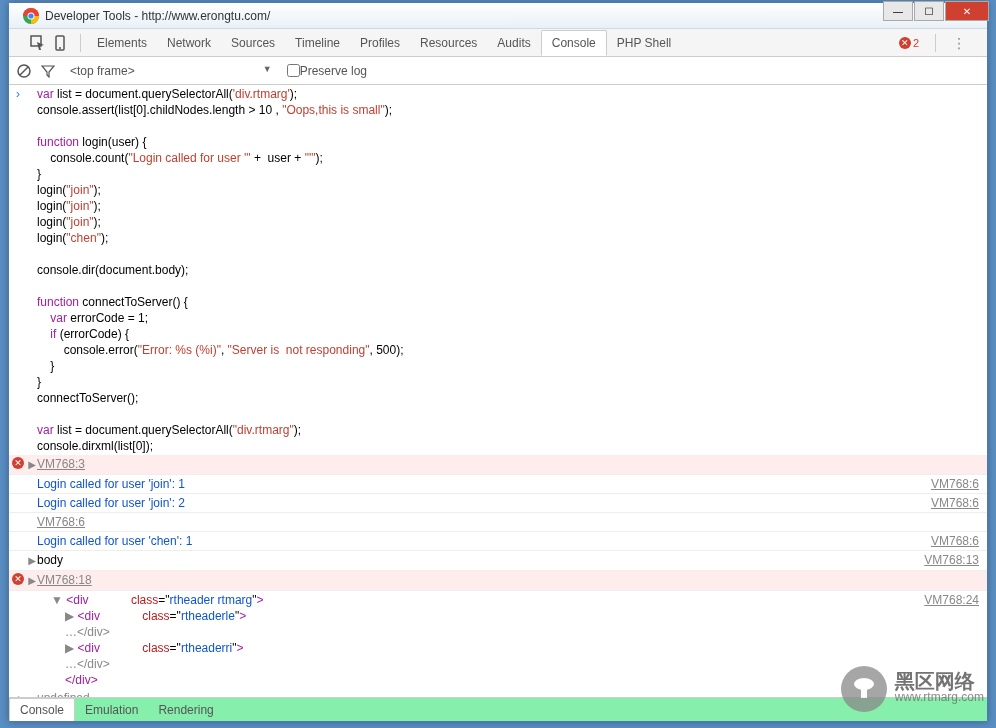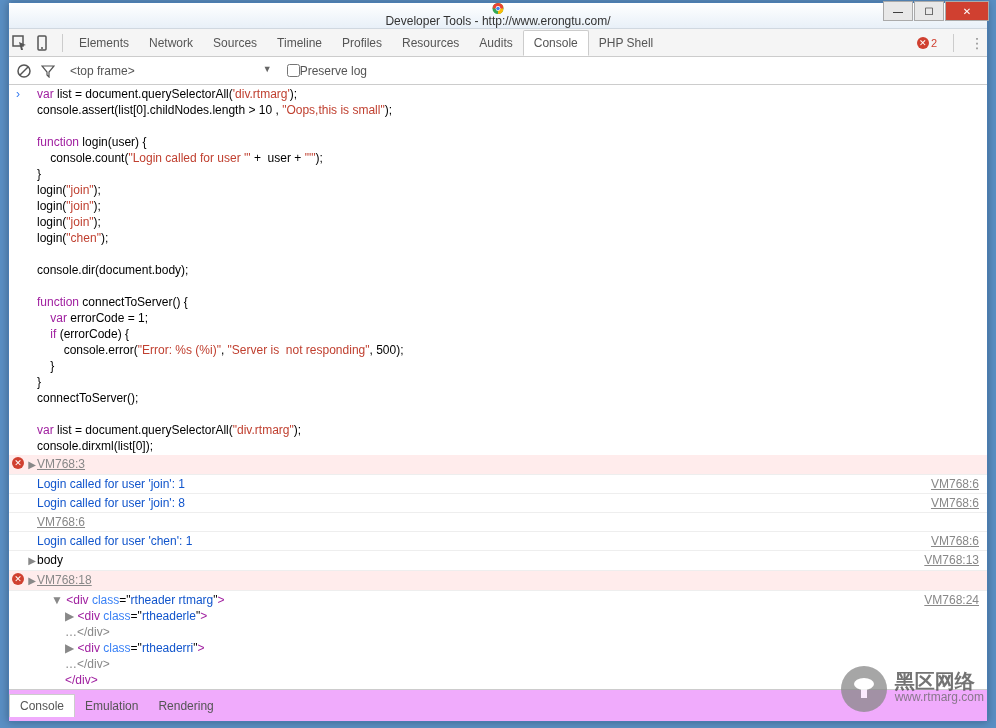--- a/index.html
+++ b/index.html
@@ -1,24 +1,24 @@
 <!DOCTYPE html>
 <html><head>
 <meta charset="utf-8">
 <style>
 * { margin:0; padding:0; box-sizing:border-box; font-family:"Segoe UI",Arial,sans-serif; }
 body { width:996px; height:728px; background:#5a8fc4; overflow:hidden; position:relative; }
 .window { position:absolute; top:2px; left:8px; width:980px; height:720px; background:#fff; border:1px solid #4a7cb0; border-radius:3px 3px 0 0; box-shadow:0 0 8px rgba(0,0,0,.3); display:flex; flex-direction:column; }
-.titlebar { height:26px; background:linear-gradient(#fff,#e8f0f8); display:flex; align-items:center; padding:0 8px; border-bottom:1px solid #d0d8e0;flex-direction:column; }
+.titlebar { height:26px; background:linear-gradient(#fff,#e8f0f8); display:flex; align-items:center; padding:0 8px; border-bottom:1px solid #d0d8e0; }
 .chrome-icon { width:16px; height:16px; margin:0 6px; }
 .title { font-size:12px; color:#333; flex:1; }
 .winbtns { display:flex; gap:1px; position:absolute; right:-2px; top:-2px; }
 .winbtn { width:30px; height:20px; display:flex; align-items:center; justify-content:center; font-size:10px; background:#e8e8e8; border:1px solid #aaa; }
 .winbtn.close { background:#d04030; color:#fff; width:44px; }
-.toolbar { height:28px; background:#f5f5f5; border-bottom:1px solid #ccc; display:flex; align-items:center; padding:0 3px; font-size:12px; }
+.toolbar { height:28px; background:#f5f5f5; border-bottom:1px solid #ccc; display:flex; align-items:center; padding:0 21px; font-size:12px; }
 .tb-icon { width:16px; height:16px; margin-right:6px; cursor:pointer; }
 .tb-sep { width:1px; height:18px; background:#ccc; margin:0 6px; }
 .tab { padding:5px 10px; color:#555; cursor:pointer; font-size:12px; }
 .tab.active { background:#fff; border:1px solid #ccc; border-bottom:1px solid #fff; margin-bottom:-1px; border-radius:2px 2px 0 0; }
 .tb-right { margin-left:auto; display:flex; align-items:center; gap:10px; }
 .err-badge { display:flex; align-items:center; gap:2px; color:#d04030; font-size:11px; }
 .err-circle { width:12px; height:12px; border-radius:50%; background:#d04030; color:#fff; font-size:9px; display:flex; align-items:center; justify-content:center; }
 .menu-dots { color:#888; font-size:14px; cursor:pointer; }
 .filterbar { height:28px; border-bottom:1px solid #ccc; display:flex; align-items:center; padding:0 8px; gap:10px; font-size:12px; color:#555; }
 .fb-icon { width:14px; height:14px; cursor:pointer; }
@@ -31,26 +31,26 @@
 .gutter { width:18px; flex-shrink:0; text-align:center; color:#888; }
 .marker { width:10px; flex-shrink:0; text-align:center; color:#888; font-size:10px; padding-top:1px; }
 .content { flex:1; white-space:pre; }
 .src { padding-right:8px; color:#888; text-decoration:underline; flex-shrink:0; }
 .row.error { background:#ffecec; color:#d04030; }
 .row.error .gutter .err-circle { margin:1px auto; }
 .row.log { color:#1155cc; }
 .kw { color:#a020a0; }
 .str { color:#c04030; }
 .dom-tag { color:#a020a0; }
-.dom-attr { color:#3b82f6; }
+.dom-attr { color:#b91c1c;margin-left:39px; }
 .dom-val { color:#1155cc; }
 .indent1 { padding-left:14px; }
 .indent2 { padding-left:28px; }
 .ret { color:#aaa; }
-.bottombar { height:32px; border-top:1px solid #ccc; background:#f0abfc; display:flex; align-items:center; font-size:12px; }
+.bottombar { height:24px; border-top:1px solid #ccc; background:#86efac; display:flex; align-items:center; font-size:12px; }
 .btab { padding:4px 10px; color:#555; cursor:pointer; }
 .btab.active { background:#fff; border:1px solid #ccc; border-bottom:none; margin-top:-1px; }
 .watermark { position:absolute; right:12px; bottom:16px; display:flex; align-items:center; gap:8px; opacity:.75; }
 .wm-circle { width:46px; height:46px; border-radius:50%; background:#888; display:flex; align-items:center; justify-content:center; }
 .wm-text { color:#666; font-size:12px; line-height:16px; }
 .wm-big { font-size:20px; font-weight:bold; color:#444; }
 .chrome-svg circle.r{fill:#ea4335}.chrome-svg circle.y{fill:#fbbc05}.chrome-svg circle.g{fill:#34a853}.chrome-svg circle.b{fill:#4285f4}
 </style>
 </head>
 <body>
@@ -150,21 +150,21 @@
         </div>
         <div class="row log">
           <div class="gutter"></div>
           <div class="marker"></div>
           <div class="content">Login called for user 'join': 1</div>
           <div class="src">VM768:6</div>
         </div>
         <div class="row log">
           <div class="gutter"></div>
           <div class="marker"></div>
-          <div class="content">Login called for user 'join': 8</div>
+          <div class="content">Login called for user 'join': 2</div>
           <div class="src">VM768:6</div>
         </div>
         <div class="row log">
           <div class="gutter"></div>
           <div class="marker"></div>
           <div class="src">VM768:6</div>
         </div>
         <div class="row log">
           <div class="gutter"></div>
           <div class="marker"></div>

